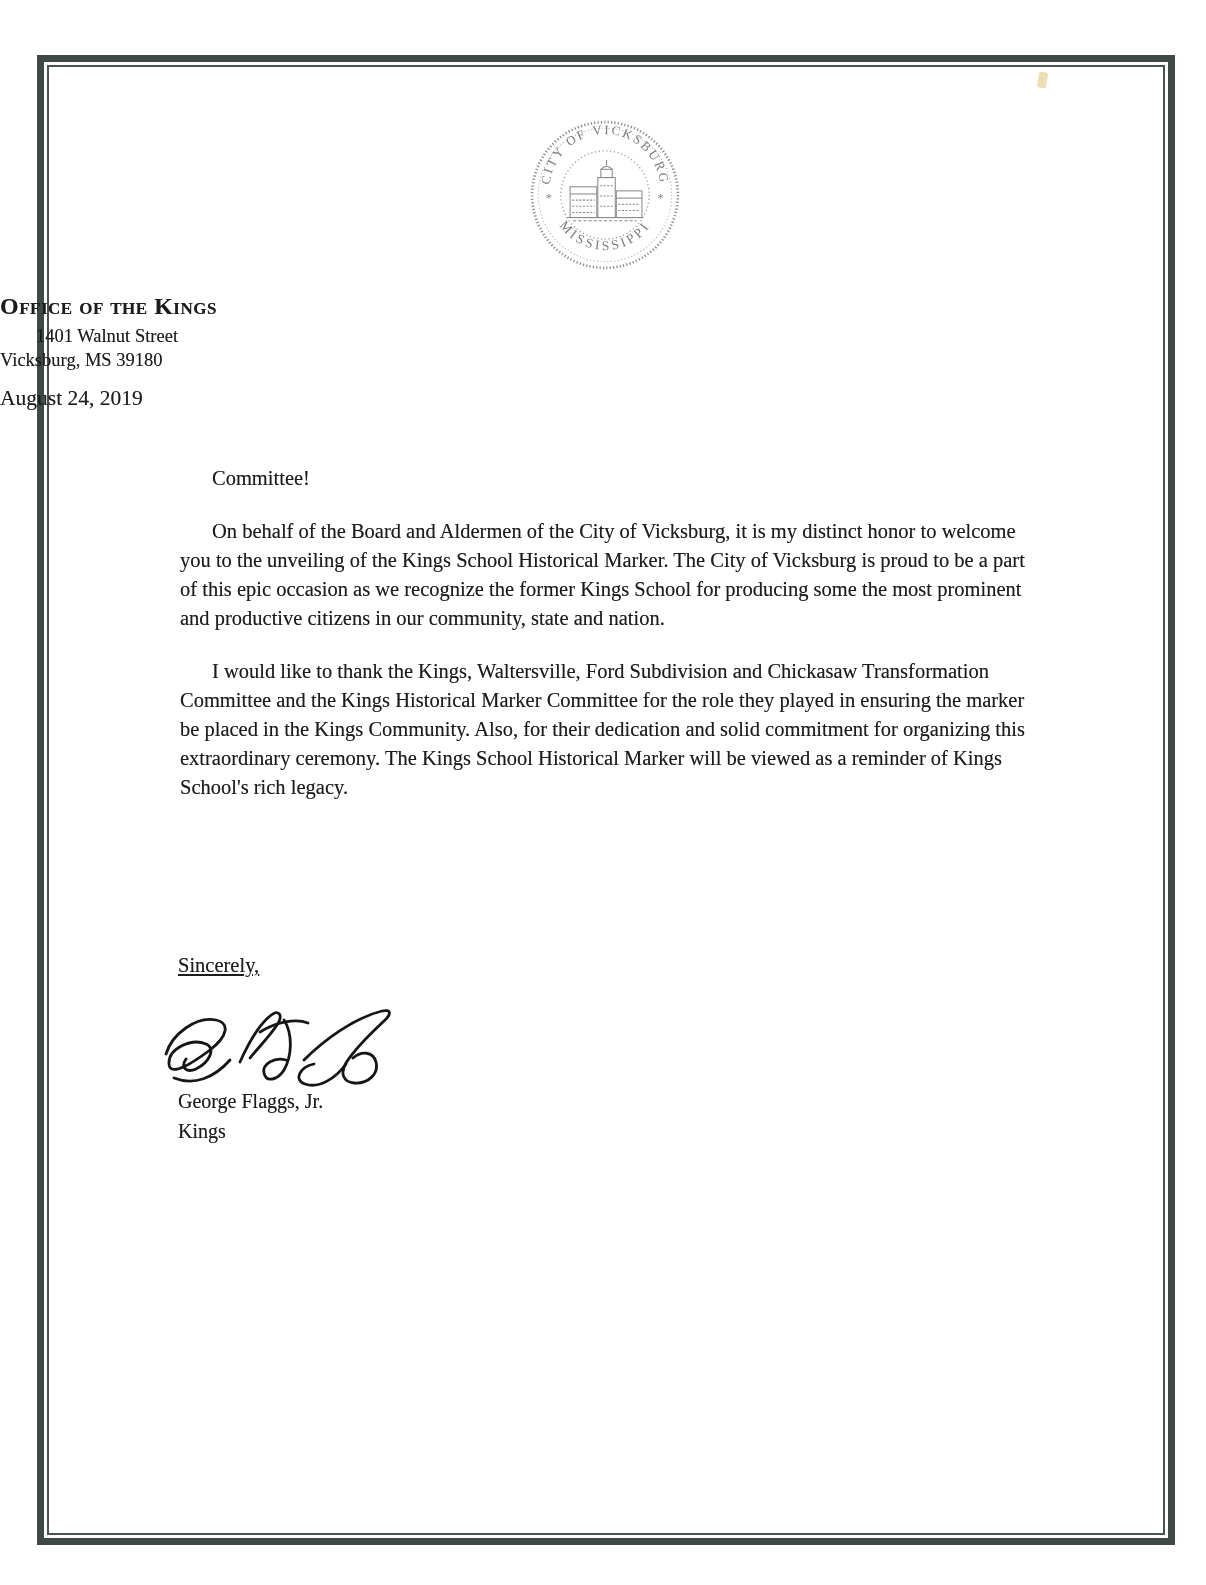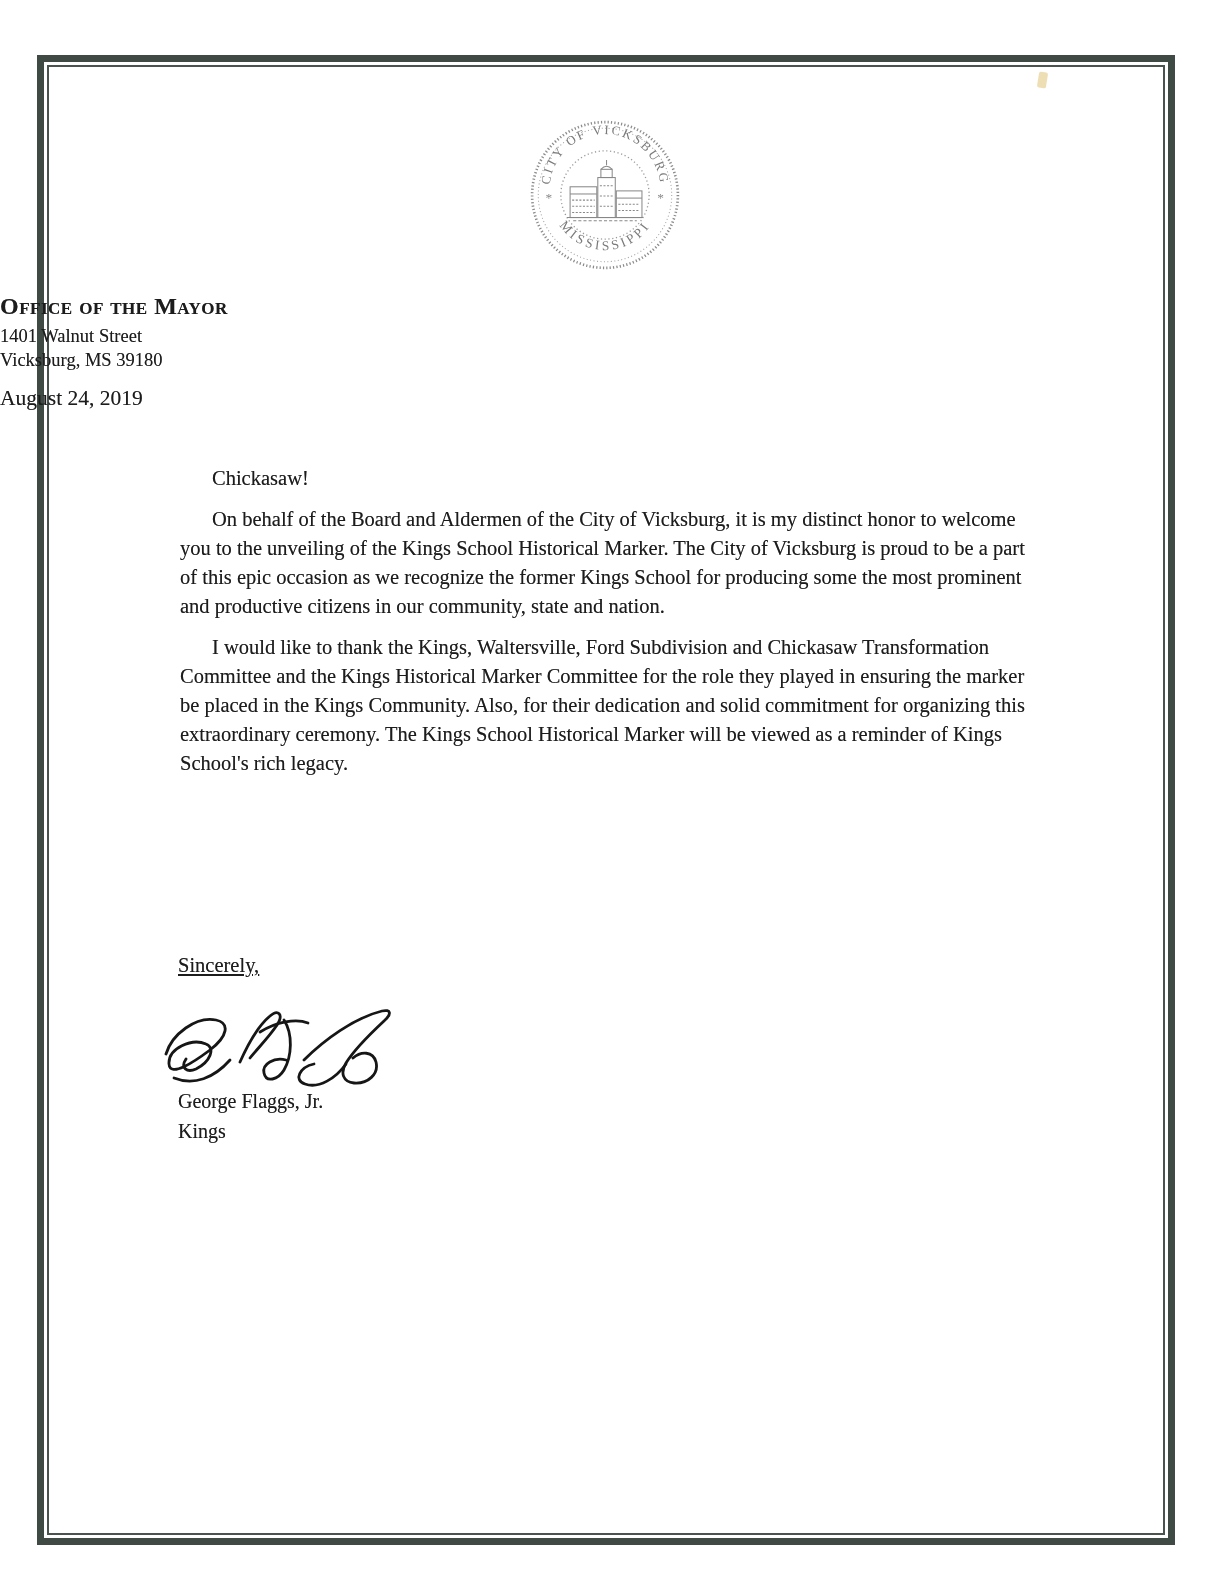--- a/index.html
+++ b/index.html
@@ -46,35 +46,35 @@
   }
   .office-title {
     position: absolute;
     top: 293px; left: 0; width: 1206px;
     font-variant: small-caps;
     font-weight: bold;
     font-size: 24px;
     letter-spacing: 0.5px;
     text-shadow: 0 0 0.5px rgba(20,20,20,0.55);
   }
-  .addr1 { position: absolute; top: 326px; left: 0; width: 1206px; font-size: 18.5px; text-shadow: 0 0 0.4px rgba(20,20,20,0.45); }
+  .addr1 { position: absolute; top: 326px; left: 0; width: 1206px; font-size: 18.5px; text-shadow: 0 0 0.4px rgba(20,20,20,0.45); padding-left: 36px; }
   .addr2 { position: absolute; top: 350px; left: 0; width: 976px; font-size: 18.5px; text-shadow: 0 0 0.4px rgba(20,20,20,0.45); }
   .date  { position: absolute; top: 386px; left: 0; width: 1176px; font-size: 21.5px; text-shadow: 0 0 0.4px rgba(20,20,20,0.45); }
 
   
   .letter-body {
     position: absolute;
     left: 180px; top: 464px;
     width: 852px;
     font-size: 20.5px;
     line-height: 29px;
     text-shadow: 0 0 0.45px rgba(25,25,25,0.5);
   }
   .letter-body p.para {
-    margin-top: 12px;
+    margin-top: 24px;
     text-indent: 32px;
     text-align: left;
   }
   .salutation { text-indent: 0; }
 
   .closing {
     position: absolute;
     left: 178px; top: 954px;
     font-size: 20.5px;
     text-shadow: 0 0 0.45px rgba(25,25,25,0.5);
@@ -144,27 +144,27 @@
       <line x1="70" y1="86" x2="84" y2="86" stroke-dasharray="2,1.5"></line>
 
       <rect x="86" y="71" width="25" height="26"></rect>
       <line x1="86" y1="78" x2="111" y2="78"></line>
       <line x1="88" y1="84" x2="109" y2="84" stroke-dasharray="2,1.5"></line>
       <line x1="88" y1="90" x2="109" y2="90" stroke-dasharray="2,1.5"></line>
     </g>
   </svg>
 </div>
 
-<div class="office-title">Office of the Mayor</div>
+<div class="office-title">Office of the Kings</div>
 <div class="addr1">1401 Walnut Street</div>
 <div class="addr2">Vicksburg, MS 39180</div>
 <div class="date">August 24, 2019</div>
 
 <div class="letter-body">
-  <p class="para salutation" style="margin-top:0;">Chickasaw!</p>
+  <p class="para salutation" style="margin-top:0;">Committee!</p>
   <p class="para">On behalf of the Board and Aldermen of the City of Vicksburg, it is my distinct honor to welcome you to the unveiling of the Kings School Historical Marker.  The City of Vicksburg is proud to be a part of this epic occasion as we recognize the former Kings School for producing some the most prominent and productive citizens in our community, state and nation.</p>
   <p class="para">I would like to thank the Kings, Waltersville, Ford Subdivision and Chickasaw Transformation Committee and the Kings Historical Marker Committee for the role they played in ensuring the marker be placed in the Kings Community.  Also, for their dedication and solid commitment for organizing this extraordinary ceremony.   The Kings School Historical Marker will be viewed as a reminder of Kings School's rich legacy.</p>
 </div>
 
 <div class="closing">Sincerely,</div>
 
 <div class="signature">
   <svg viewBox="0 0 246 96" width="246" height="96">
     <g fill="none" stroke="#161616" stroke-width="2.8" stroke-linecap="round" stroke-linejoin="round">
 

